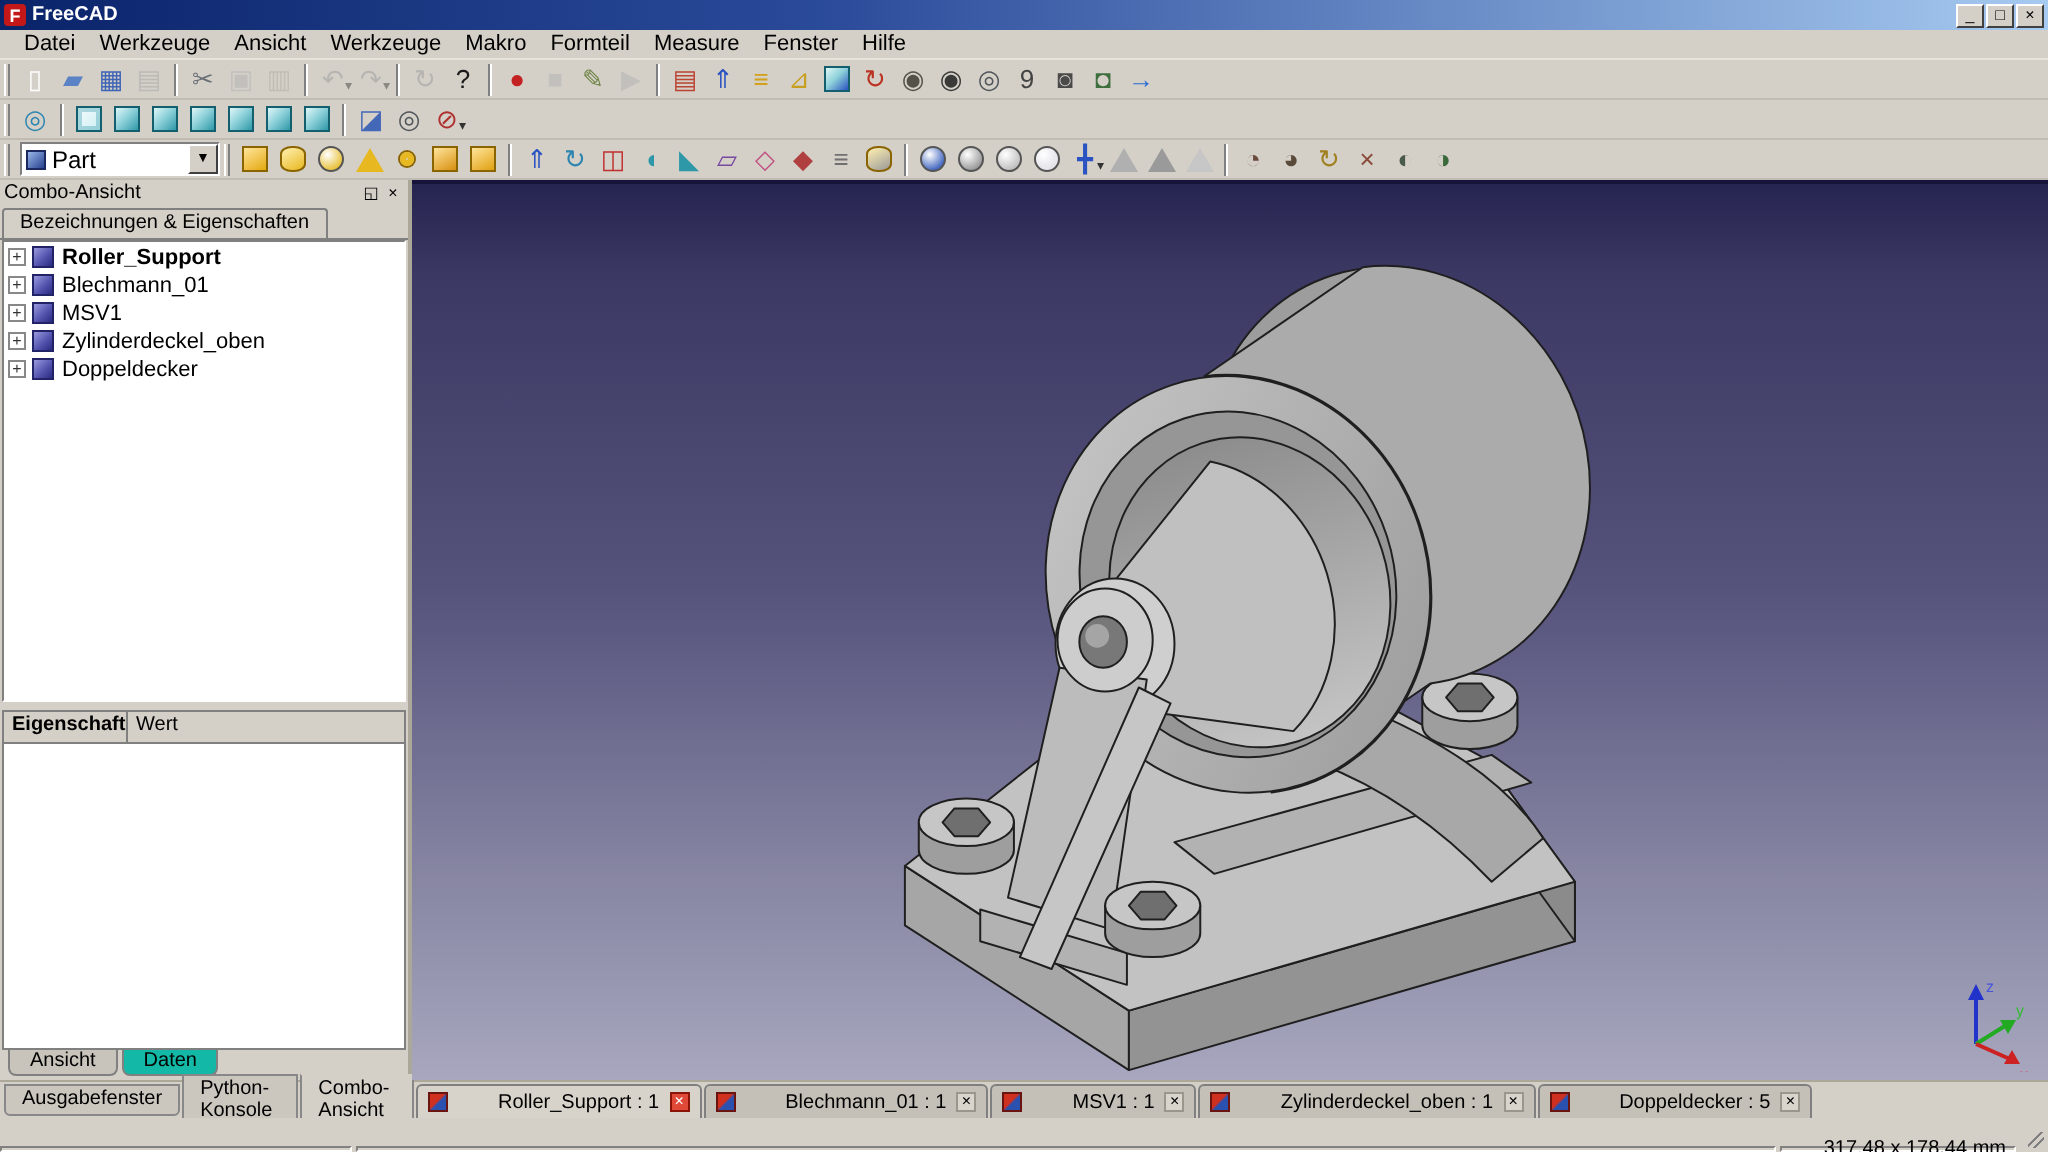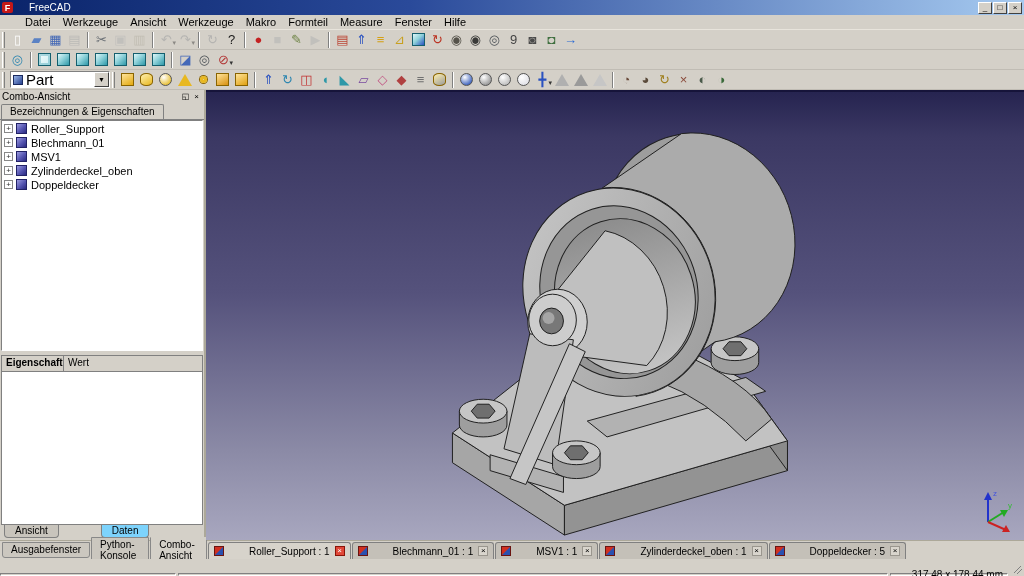--- a/index.html
+++ b/index.html
@@ -5,26 +5,26 @@
   * { box-sizing: border-box; margin: 0; padding: 0; }
   html,body { width:1024px; height:576px; overflow:hidden; }
   body { font-family:"Liberation Sans", sans-serif; font-size:11px; color:#000; background:#d4d0c8; }
   .win { width:1024px; height:576px; display:flex; flex-direction:column; background:#d4d0c8; }
 
   
   .titlebar { height:15px; background:linear-gradient(90deg,#0a246a 0%,#2a4a9a 40%,#a6caf0 100%);
     display:flex; align-items:center; padding:0 2px; flex:0 0 auto; }
   .app-ico { width:11px; height:11px; background:#c41818; color:#fff; font-size:9px; font-weight:bold;
     display:flex; align-items:center; justify-content:center; margin-right:3px; border-radius:2px; }
-  .title-text { color:#fff; font-weight:normal; font-size:10px; flex:1;margin-left:13px; }
+  .title-text { color:#fff; font-weight:bold; font-size:10px; flex:1; }
   .winbtn { width:14px; height:12px; background:#d4d0c8; border:1px solid; border-color:#fff #404040 #404040 #fff;
     font-size:8px; line-height:9px; text-align:center; margin-left:1px; color:#000; }
 
   
-  .menubar { height:15px; display:flex; align-items:center; padding-left:19px; border-bottom:1px solid #e8e4dc; flex:0 0 auto; }
+  .menubar { height:15px; display:flex; align-items:center; padding-left:6px; border-bottom:1px solid #e8e4dc; flex:0 0 auto; }
   .menu-item { padding:1px 6px; cursor:default; }
 
   
   .tbrow { height:20px; display:flex; align-items:center; padding:1px 0; border-bottom:1px solid #c0bcb4; flex:0 0 auto; }
   .grip { width:3px; height:16px; margin:0 3px 0 2px; border-left:1px solid #fff; border-right:1px solid #808080; }
   .tbicons { display:flex; align-items:center; height:18px; }
   .tbtn { width:19px; height:18px; display:inline-flex; align-items:center; justify-content:center;
     position:relative; border:1px solid transparent; }
   .tbtn .glyph { font-size:13px; line-height:13px; }
   .tbtn.disabled { opacity:.45; filter:grayscale(70%); }
@@ -36,21 +36,21 @@
   .shp.box { background:linear-gradient(150deg,#ffe49a 0%,var(--c) 100%); border:1px solid #8a6400; }
   .shp.sphere { border-radius:50%; background:radial-gradient(circle at 35% 30%,#ffffff 0%,var(--c) 75%); border:1px solid #555; }
   .shp.cylinder { border-radius:6px/4px; background:linear-gradient(150deg,#fff0b0 0%,var(--c) 100%); border:1px solid #8a6400; }
   .shp.cone { width:0; height:0; border-left:7px solid transparent; border-right:7px solid transparent; border-bottom:12px solid var(--c); background:none; }
   .shp.torus { width:7px; height:7px; border-radius:50%; border:3px solid var(--c); background:transparent; box-shadow:0 0 0 1px #8a6400; }
 
   
   .combo { display:flex; align-items:center; width:100px; height:17px; background:#fff;
     border:1px solid; border-color:#808080 #fff #fff #808080; margin-left:2px; padding-left:2px; }
   .combo .cico { width:10px; height:10px; margin-right:3px; background:linear-gradient(135deg,#9ab6e8,#27418f); border:1px solid #1a2a60; }
-  .combo .cval { flex:1; font-size:15px; }
+  .combo .cval { flex:1; font-size:12px; }
   .combo .cbtn { width:15px; height:15px; background:#d4d0c8; border:1px solid; border-color:#fff #404040 #404040 #fff;
     font-size:7px; display:flex; align-items:center; justify-content:center; }
 
   
   .main { flex:1 1 auto; display:flex; min-height:0; }
   .leftpanel { width:206px; flex:0 0 auto; display:flex; flex-direction:column; border-right:2px solid #aca899; background:#d4d0c8; }
   .dockhead { height:13px; display:flex; align-items:center; font-size:10px; padding:0 2px; }
   .dockhead .dh-title { flex:1; }
   .dockbtn { width:11px; height:11px; font-size:8px; line-height:9px; text-align:center; border:1px solid transparent; }
   .tabsrow { display:flex; padding-left:2px; height:16px; align-items:flex-end; }
@@ -58,31 +58,31 @@
     border-radius:3px 3px 0 0; background:#c8c4bc; margin-right:1px; }
   .tab.active { background:#d4d0c8; position:relative; top:1px; font-weight:normal; }
   .subtab-row { height:17px; display:flex; align-items:flex-end; padding-left:1px; border-bottom:1px solid #808080; }
   .subtab { font-size:10px; padding:1px 8px 2px; border:1px solid #808080; border-bottom:none; border-radius:2px 2px 0 0; background:#d4d0c8; }
   .treearea { flex:1 1 auto; background:#fff; border:1px solid; border-color:#808080 #fff #fff #808080; margin:0 1px; overflow:hidden; }
   .tree-root { padding:2px 0 0 3px; }
   .tree-row { display:flex; align-items:center; height:13px; padding-left:2px; margin-top:1px; }
   .expander { width:9px; height:9px; border:1px solid #888; font-size:8px; line-height:7px; text-align:center; margin-right:3px; background:#fff; color:#333; flex:0 0 auto; }
   .doc-ico { width:11px; height:11px; background:linear-gradient(135deg,#9a9ade 0%,#5555b0 55%,#2a2a80 100%); border:1px solid #222266; margin-right:4px; flex:0 0 auto; }
   .tree-lbl { white-space:nowrap; }
-  .tree-lbl.bold { font-weight:normal; }
+  .tree-lbl.bold { font-weight:bold; }
   .splitter { height:4px; background:#d4d0c8; }
   .propgrid { height:170px; display:flex; flex-direction:column; margin:0 1px; border:1px solid #808080; background:#fff; }
   .prophead { display:flex; height:16px; background:#d4d0c8; border-bottom:1px solid #808080; flex:0 0 auto; }
   .propcell { padding:1px 4px; border-right:1px solid #808080; font-size:10px; }
   .propcell.c1 { width:62px; flex:0 0 auto;font-weight:bold; }
   .propcell.c2 { flex:1; border-right:none; }
   .propbody { flex:1; background:#fff; }
   .panel-bottom-tabs { height:15px; display:flex; padding-left:4px; align-items:flex-start; }
   .btab { font-size:10px; padding:0 10px 1px; border:1px solid #808080; border-top:none; border-radius:0 0 4px 4px; background:#c8c4bc; margin-right:2px; }
-  .btab.active { background:#7dd3fc;margin-left:40px; }
+  .btab.active { background:#14b8a6; }
 
   
   .viewport { flex:1 1 auto; position:relative; min-width:0;
     background:linear-gradient(180deg,#262450 0%,#3b3863 10%,#55527c 45%,#8b8aa6 80%,#a8a7bf 100%);
     border-top:2px solid #16143a; }
   .viewport svg.model { position:absolute; left:0; top:0; width:100%; height:100%; }
   .axis-ind { position:absolute; right:8px; bottom:4px; width:46px; height:50px; }
 
   
   .bottomstrip { height:19px; display:flex; flex:0 0 auto; background:#d4d0c8; border-top:1px solid #aca899; }

